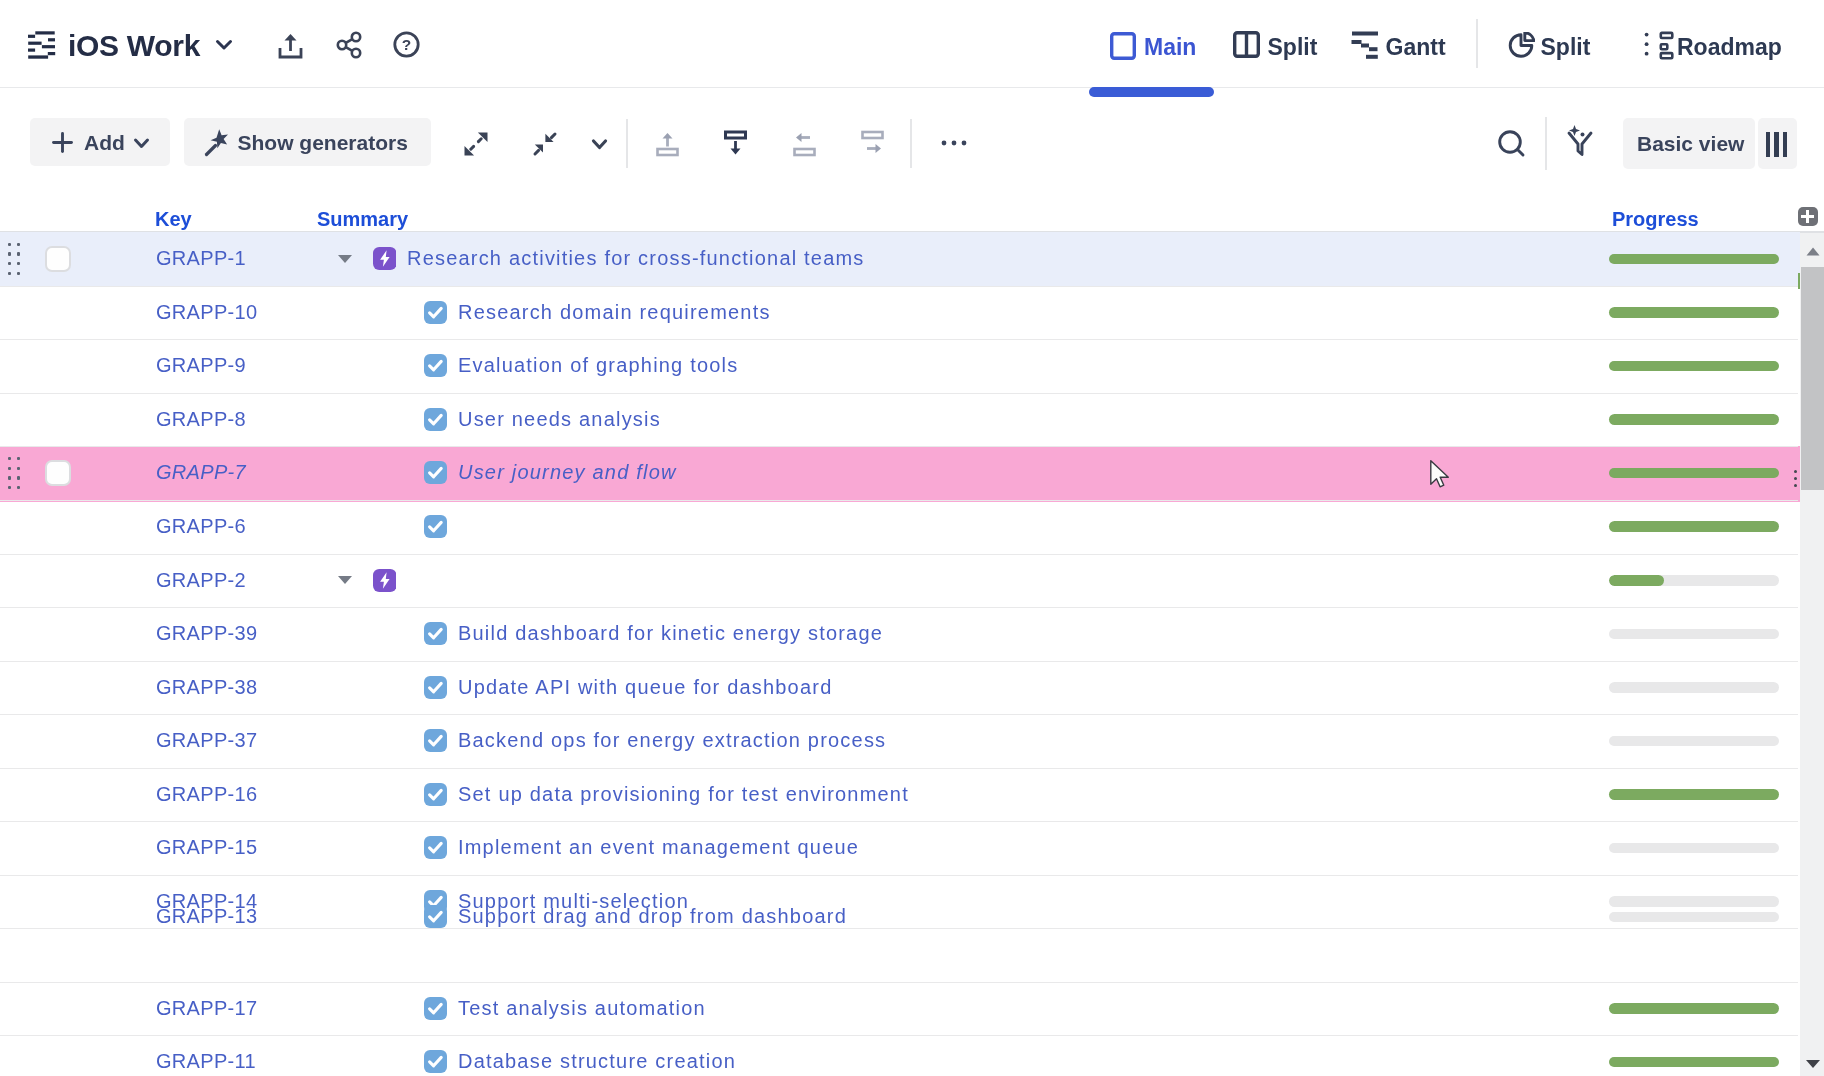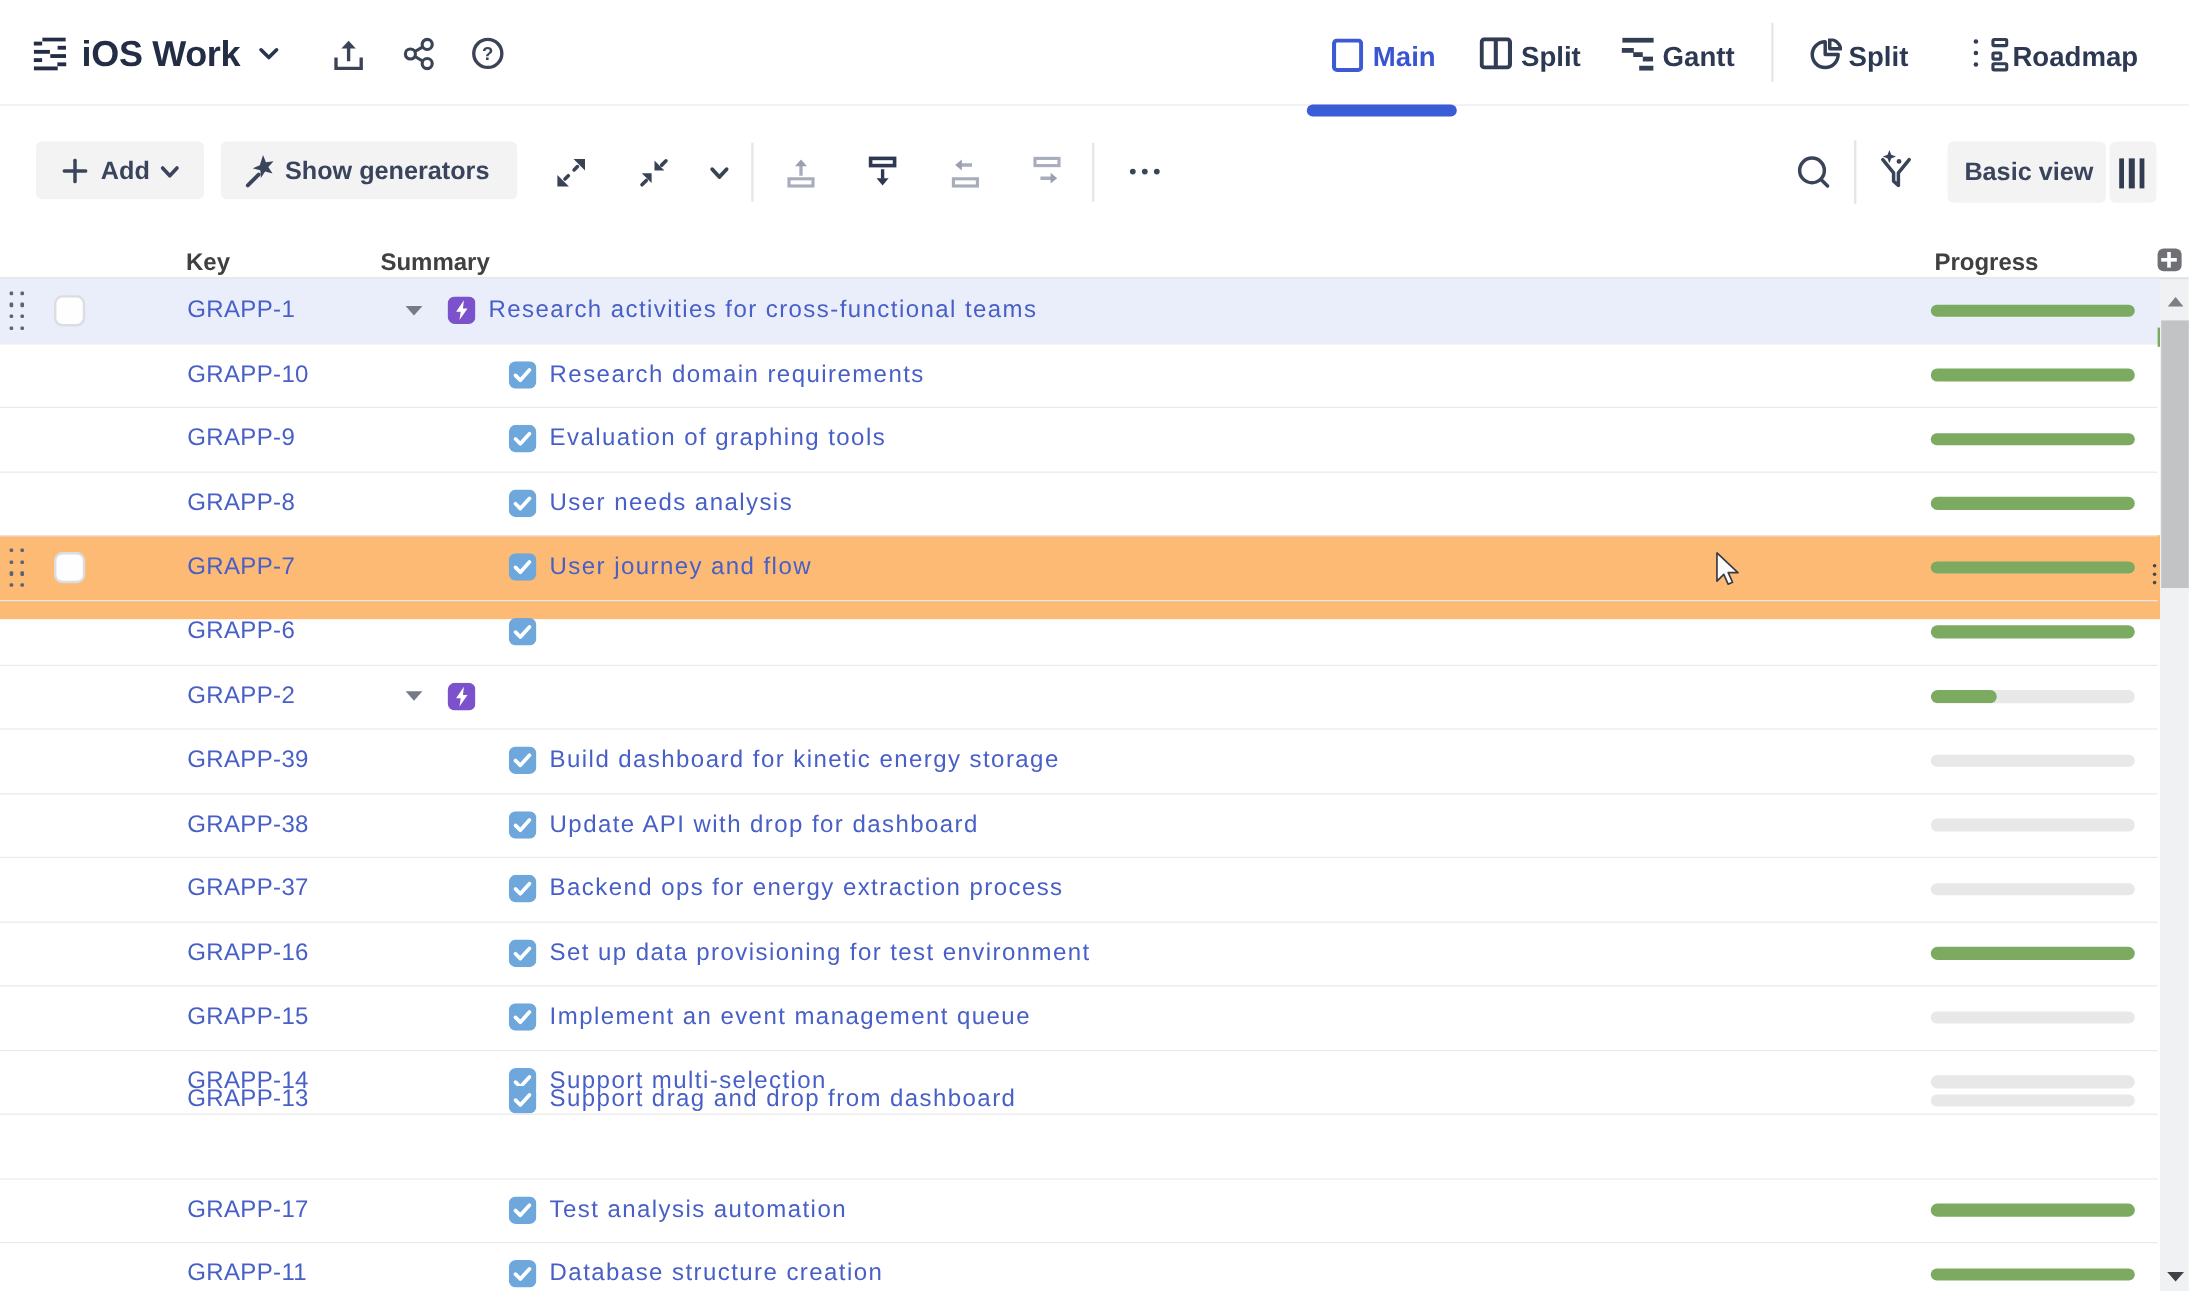--- a/index.html
+++ b/index.html
@@ -10,21 +10,21 @@
 #hdr { position:absolute; left:0; top:0; width:1824px; height:88px; background:#fff;
   border-bottom:1px solid #e8e9eb; }
 #title { position:absolute; left:68px; top:29px; font-size:30px; font-weight:bold;
   color:#242d46; letter-spacing:-0.3px; }
 .tabtxt { position:absolute; top:34px; font-size:23px; font-weight:bold; color:#2d3952; }
 
 .btn { position:absolute; top:118px; height:48px; background:#f3f3f4; border-radius:5px; }
 .btntxt { position:absolute; font-size:21px; font-weight:bold; color:#3a445c; }
 .vsep { position:absolute; width:2px; background:#e5e6e8; }
 
-.hcol { position:absolute; top:208px; font-size:20px; font-weight:bold; color:#404040; }
+.hcol { position:absolute; top:208px; font-size:20px; font-weight:bold; color:#1d4ed8; }
 .row { position:absolute; left:0; width:1800px; }
 .rsep { position:absolute; left:0; width:1798px; height:1px; background:#e9e9ea; }
 .key { position:absolute; left:156px; top:0; height:53.55px; line-height:53.55px;
   font-size:20px; color:#475fc6; letter-spacing:0.3px; }
 .sum { position:absolute; top:0; height:53.55px; line-height:53.55px; font-size:20px; color:#475fc6; letter-spacing:1.2px; }
 .typeic { position:absolute; top:15px; }
 .tri { position:absolute; left:337.5px; top:22.5px; width:0; height:0;
   border-left:7px solid transparent; border-right:7px solid transparent;
   border-top:8.5px solid #757b86; }
 .bar { position:absolute; left:1609px; top:21.5px; width:170px; height:10.5px;
@@ -261,21 +261,21 @@
 </div>
 <div class="row" style="top:392.85px;height:53.55px;">
 <div class="key">GRAPP-8</div>
 <svg class="typeic" style="left:424px" width="23" height="23" viewBox="0 0 23 23">
       <rect x="0" y="0" width="23" height="23" rx="6" fill="#6ea7dc"></rect>
       <path d="M5.6 11.8 L9.6 15.8 L17.2 7.4" fill="none" stroke="#fff" stroke-width="3.1" stroke-linecap="round" stroke-linejoin="round"></path>
     </svg>
 <div class="sum" style="left:458px">User needs analysis</div>
 <div class="bar" style="background:#7caa60"></div>
 </div>
-<div class="row" style="top:446.4px;height:70px;background:#fdba74;">
+<div class="row" style="top:446.4px;height:56px;background:#f9a8d4;font-style:italic;">
 <div class="dot" style="left:7.8px;top:10.5px;"></div>
 <div class="dot" style="left:7.8px;top:20.2px;"></div>
 <div class="dot" style="left:7.8px;top:29.8px;"></div>
 <div class="dot" style="left:7.8px;top:39.5px;"></div>
 <div class="dot" style="left:16.5px;top:10.5px;"></div>
 <div class="dot" style="left:16.5px;top:20.2px;"></div>
 <div class="dot" style="left:16.5px;top:29.8px;"></div>
 <div class="dot" style="left:16.5px;top:39.5px;"></div>
 <div class="selbox"></div>
 <div class="key">GRAPP-7</div>
@@ -316,21 +316,21 @@
     </svg>
 <div class="sum" style="left:458px">Build dashboard for kinetic energy storage</div>
 <div class="bar" style="background:#e8e8e9"></div>
 </div>
 <div class="row" style="top:660.6px;height:53.55px;">
 <div class="key">GRAPP-38</div>
 <svg class="typeic" style="left:424px" width="23" height="23" viewBox="0 0 23 23">
       <rect x="0" y="0" width="23" height="23" rx="6" fill="#6ea7dc"></rect>
       <path d="M5.6 11.8 L9.6 15.8 L17.2 7.4" fill="none" stroke="#fff" stroke-width="3.1" stroke-linecap="round" stroke-linejoin="round"></path>
     </svg>
-<div class="sum" style="left:458px">Update API with drop for dashboard</div>
+<div class="sum" style="left:458px">Update API with queue for dashboard</div>
 <div class="bar" style="background:#e8e8e9"></div>
 </div>
 <div class="row" style="top:714.15px;height:53.55px;">
 <div class="key">GRAPP-37</div>
 <svg class="typeic" style="left:424px" width="23" height="23" viewBox="0 0 23 23">
       <rect x="0" y="0" width="23" height="23" rx="6" fill="#6ea7dc"></rect>
       <path d="M5.6 11.8 L9.6 15.8 L17.2 7.4" fill="none" stroke="#fff" stroke-width="3.1" stroke-linecap="round" stroke-linejoin="round"></path>
     </svg>
 <div class="sum" style="left:458px">Backend ops for energy extraction process</div>
 <div class="bar" style="background:#e8e8e9"></div>

